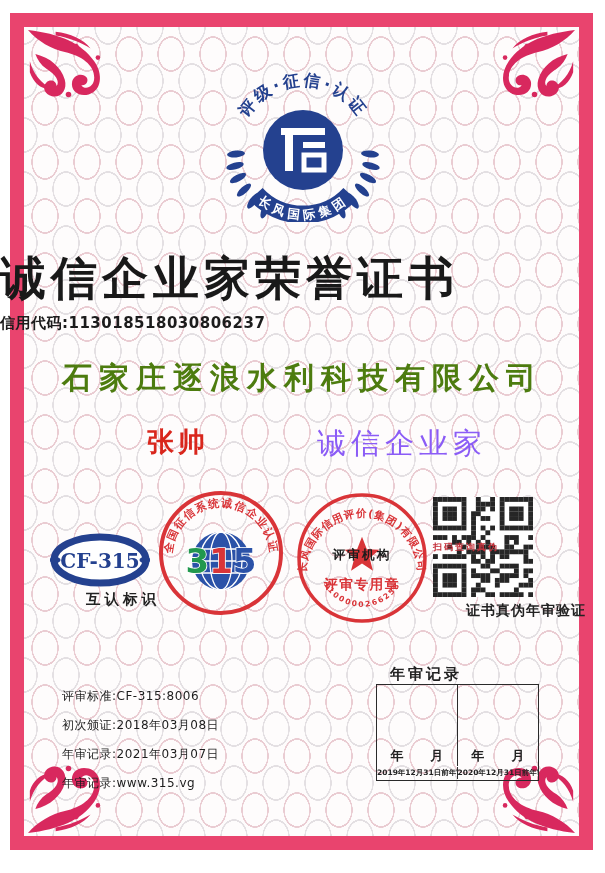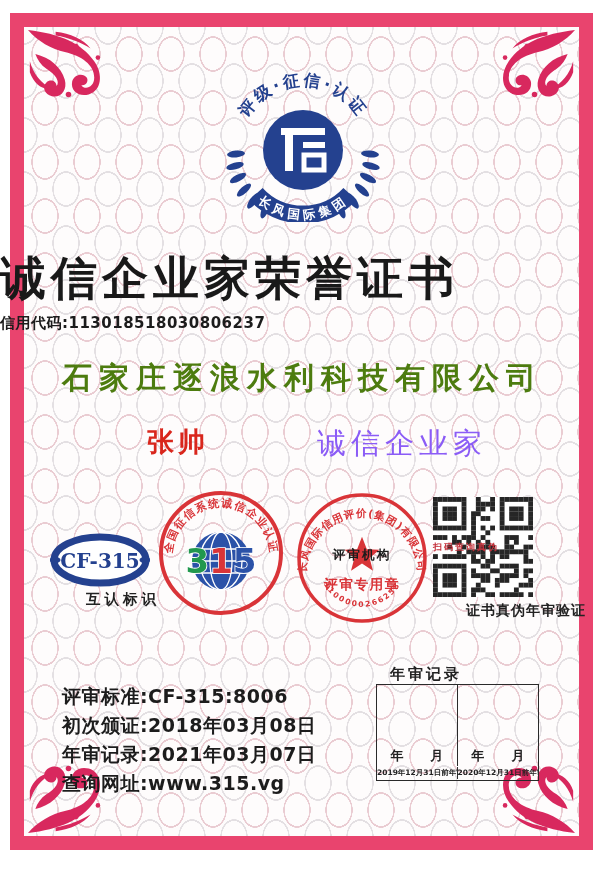--- a/index.html
+++ b/index.html
@@ -23,21 +23,21 @@
   .abs{position:absolute;}
   .title{left:0;top:248px;width:605px;text-align:left;font-size:46px;font-weight:900;letter-spacing:5px;color:#191919;}
   .credit{left:0;top:314px;width:545px;text-align:left;font-size:15px;font-weight:700;color:#1c1c1c;letter-spacing:.5px;}
   .company{left:0;top:358px;width:605px;text-align:center;font-size:30px;font-weight:900;letter-spacing:7px;color:#4d7c0f;}
   .person{left:147px;top:424px;font-size:27px;font-weight:900;color:#d9261c;letter-spacing:4px;}
   .honor{left:317px;top:424px;font-size:29px;font-weight:400;color:#8b5cf6;letter-spacing:5px;}
   .cf-caption{left:66px;top:590px;font-size:14.5px;font-weight:700;letter-spacing:4px;color:#222;margin-left:20px;}
   .qr-wrap{left:433px;top:497px;width:100px;height:100px;background:#fff;}
   .qr-overlay{left:433px;top:541px;width:100px;font-size:9px;font-weight:700;color:#c4303a;letter-spacing:2px;}
   .qr-caption{left:428px;top:602px;width:125px;font-size:14px;font-weight:700;letter-spacing:1px;color:#222;margin-left:38px;}
-  .details{left:62px;top:682px;font-size:19px;font-weight:700;color:#1c1c1c;line-height:29px;letter-spacing:.5px;}
+  .details{left:62px;top:682px;font-size:12px;font-weight:400;color:#1c1c1c;line-height:29px;letter-spacing:.5px;}
   .ar-title{left:379px;top:665px;font-size:15px;font-weight:700;letter-spacing:3px;color:#222;margin-left:11px;}
   .ar-table{left:376px;top:684px;width:161px;height:95px;border:1.5px solid #2a2a2a;display:flex;flex-wrap:wrap;}
   .ar-cell{width:50%;height:81px;box-sizing:border-box;display:flex;align-items:flex-end;justify-content:space-around;font-size:13px;font-weight:700;color:#222;padding-bottom:1px;}
   .ar-cell.first{border-right:1.5px solid #2a2a2a;}
   .ar-note{width:50%;height:12px;box-sizing:border-box;font-size:7.5px;font-weight:700;color:#222;text-align:center;white-space:nowrap;overflow:hidden;line-height:12px;}
   .ar-note.first{border-right:1.5px solid #2a2a2a;}
   svg text{font-family:"DejaVu Sans","Liberation Sans",sans-serif;}
   .serif{font-family:"DejaVu Serif","Liberation Serif",serif;}
 </style>
 </head>
@@ -417,21 +417,21 @@
         <rect x="95.24" y="95.24" width="4.86" height="4.86" fill="#262626"></rect>
       </svg>
   </div>
   <div class="abs qr-overlay">扫码查询真伪</div>
   <div class="abs qr-caption">证书真伪年审验证</div>
 
   <div class="abs details">
     <div>评审标准:CF-315:8006</div>
     <div>初次颁证:2018年03月08日</div>
     <div>年审记录:2021年03月07日</div>
-    <div>查询网址:www.315.vg</div>
+    <div>年审记录:www.315.vg</div>
   </div>
 
   <div class="abs ar-title">年审记录</div>
   <div class="abs ar-table">
     <div class="ar-cell first">
       <span>年</span>
       <span>月</span>
     </div>
     <div class="ar-cell">
       <span>年</span>

